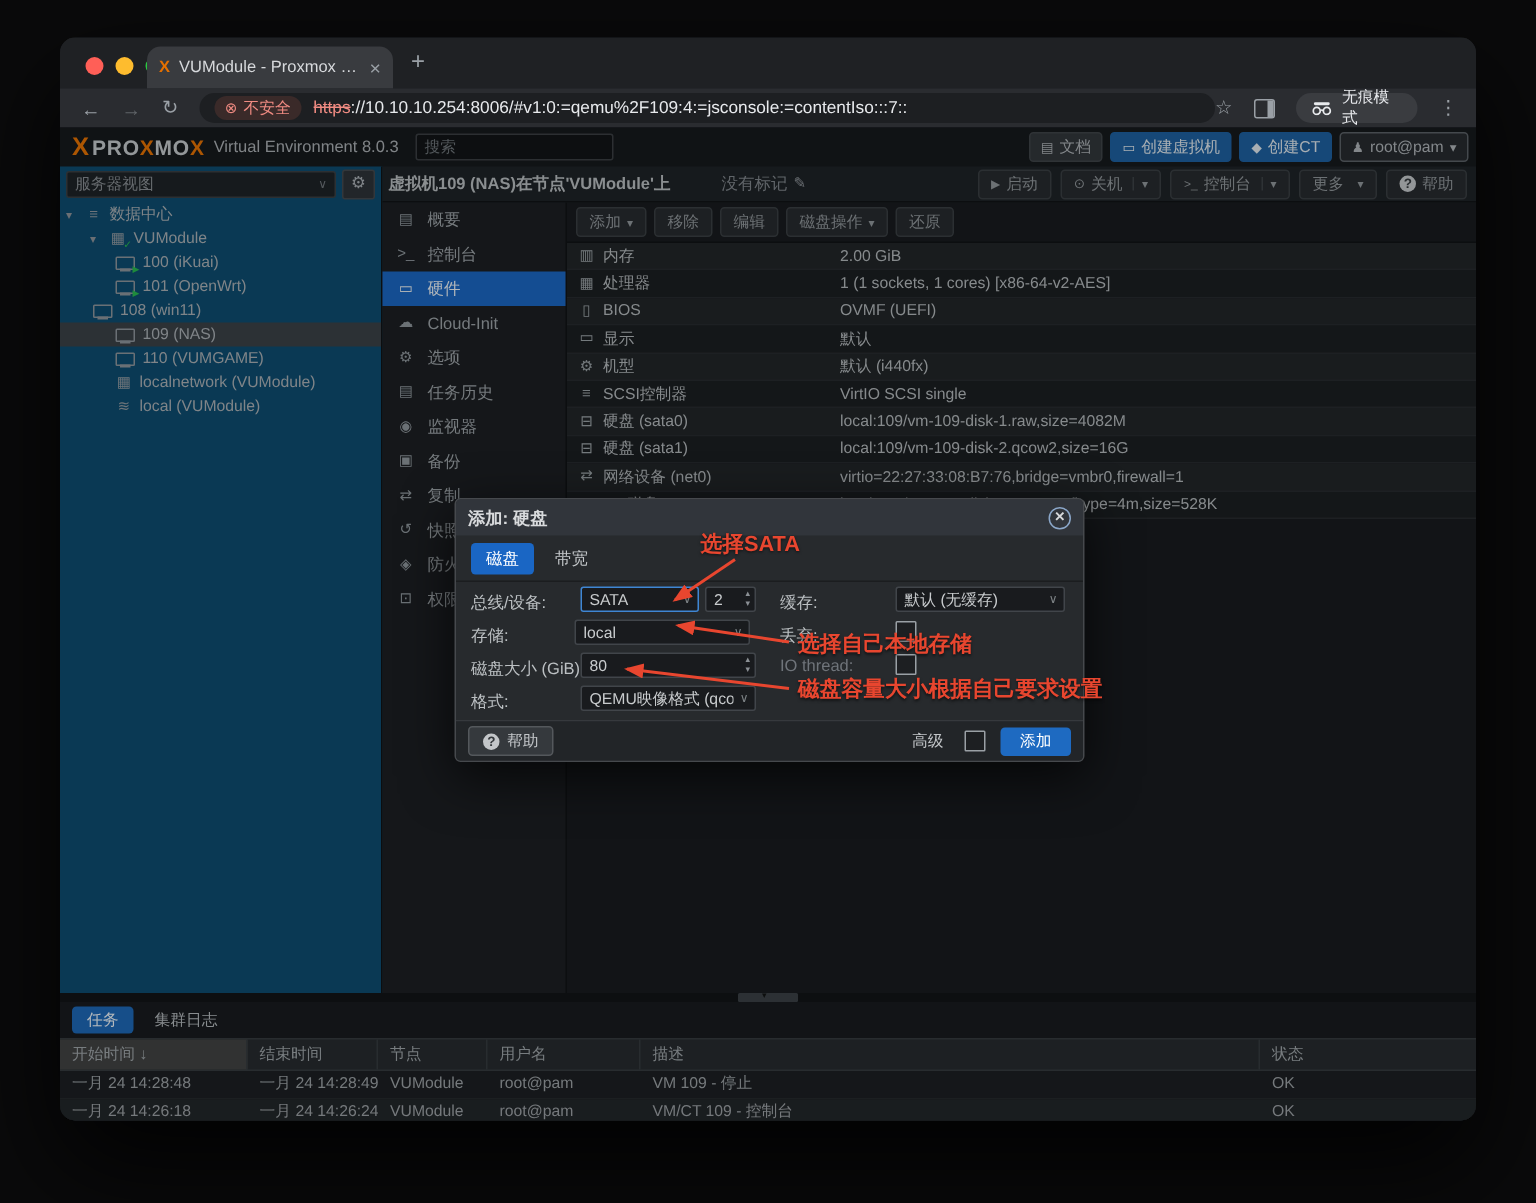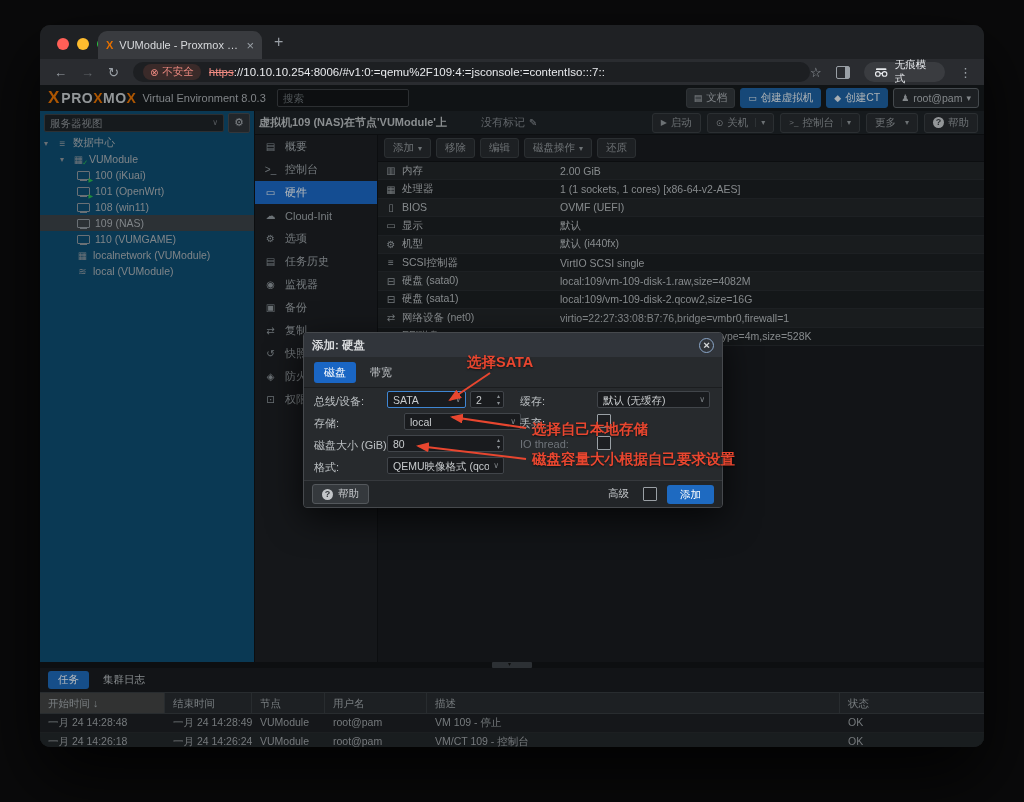--- a/index.html
+++ b/index.html
@@ -234,21 +234,21 @@
             <div class="titem" style="padding-left: 36px;">
 
     <span class="tic mon run"></span>
     <span class="tlabel">100 (iKuai)</span>
   </div>
             <div class="titem" style="padding-left: 36px;">
 
     <span class="tic mon run"></span>
     <span class="tlabel">101 (OpenWrt)</span>
   </div>
-            <div class="titem" style="padding-left: 36px;">
+            <div class="titem" style="padding-left: 21px;">
 
     <span class="tic mon"></span>
     <span class="tlabel">108 (win11)</span>
   </div>
             <div class="titem sel" style="padding-left: 36px;">
 
     <span class="tic mon"></span>
     <span class="tlabel">109 (NAS)</span>
   </div>
             <div class="titem" style="padding-left: 36px;">
@@ -474,21 +474,21 @@
       <span class="dtab">带宽</span>
     </div>
 
     <span class="flabel" style="left:10px;top:61px">总线/设备:</span>
     <span class="field focus" style="left:83px;top:58px;width:79px"><span>SATA</span><span class="car">∨</span></span>
     <span class="field" style="left:166px;top:58px;width:34px"><span>2</span><span class="ud">▴<br>▾</span></span>
     <span class="flabel" style="left:216px;top:61px">缓存:</span>
     <span class="field" style="left:293px;top:58px;width:113px"><span>默认 (无缓存)</span><span class="car">∨</span></span>
 
     <span class="flabel" style="left:10px;top:83px">存储:</span>
-    <span class="field" style="left:100px;top:80px;width:117px"><span>local</span><span class="car">∨</span></span>
+    <span class="field" style="left:79px;top:80px;width:117px"><span>local</span><span class="car">∨</span></span>
     <span class="flabel" style="left:216px;top:83px">丢弃:</span>
     <span class="cbx" style="left:293px;top:81px"></span>
 
     <span class="flabel" style="left:10px;top:105px">磁盘大小 (GiB):</span>
     <span class="field" style="left:83px;top:102px;width:117px"><span>80</span><span class="ud">▴<br>▾</span></span>
     <span class="flabel dim" style="left:216px;top:105px">IO thread:</span>
     <span class="cbx" style="left:293px;top:103px"></span>
 
     <span class="flabel" style="left:10px;top:127px">格式:</span>
     <span class="field" style="left:83px;top:124px;width:117px"><span style="overflow:hidden;white-space:nowrap;display:inline-block;max-width:96px">QEMU映像格式 (qcow2</span><span class="car">∨</span></span>

